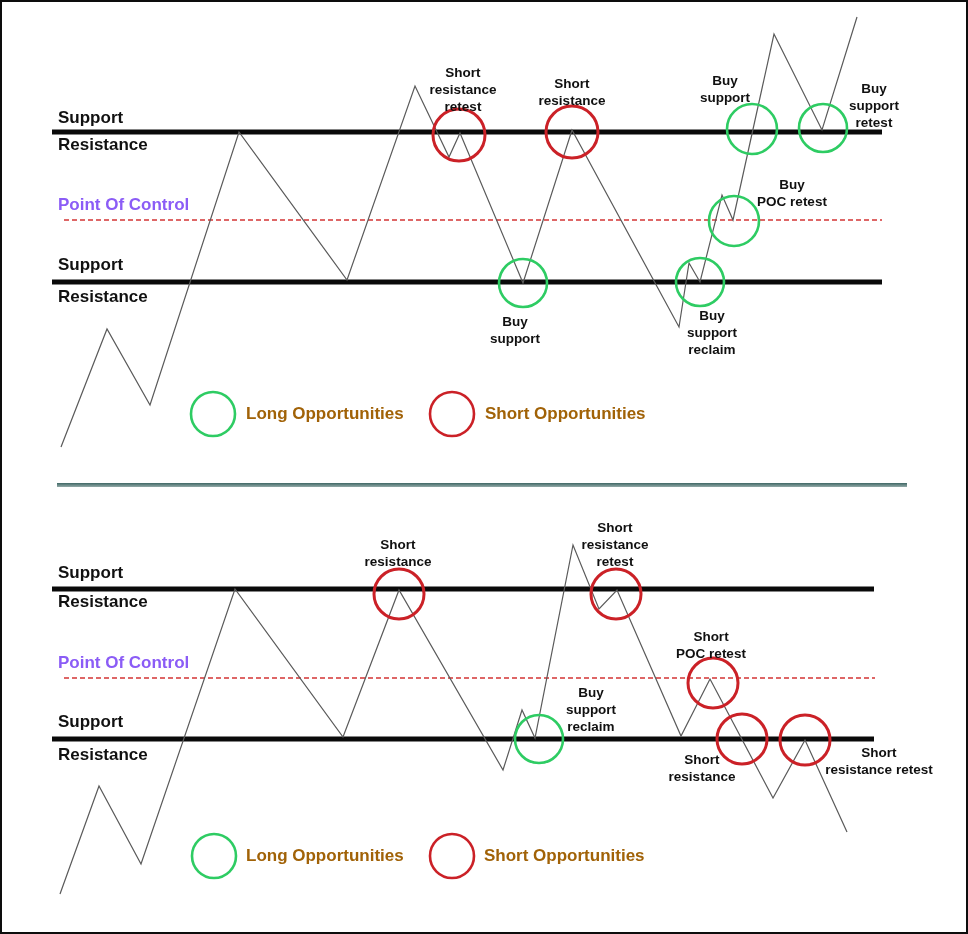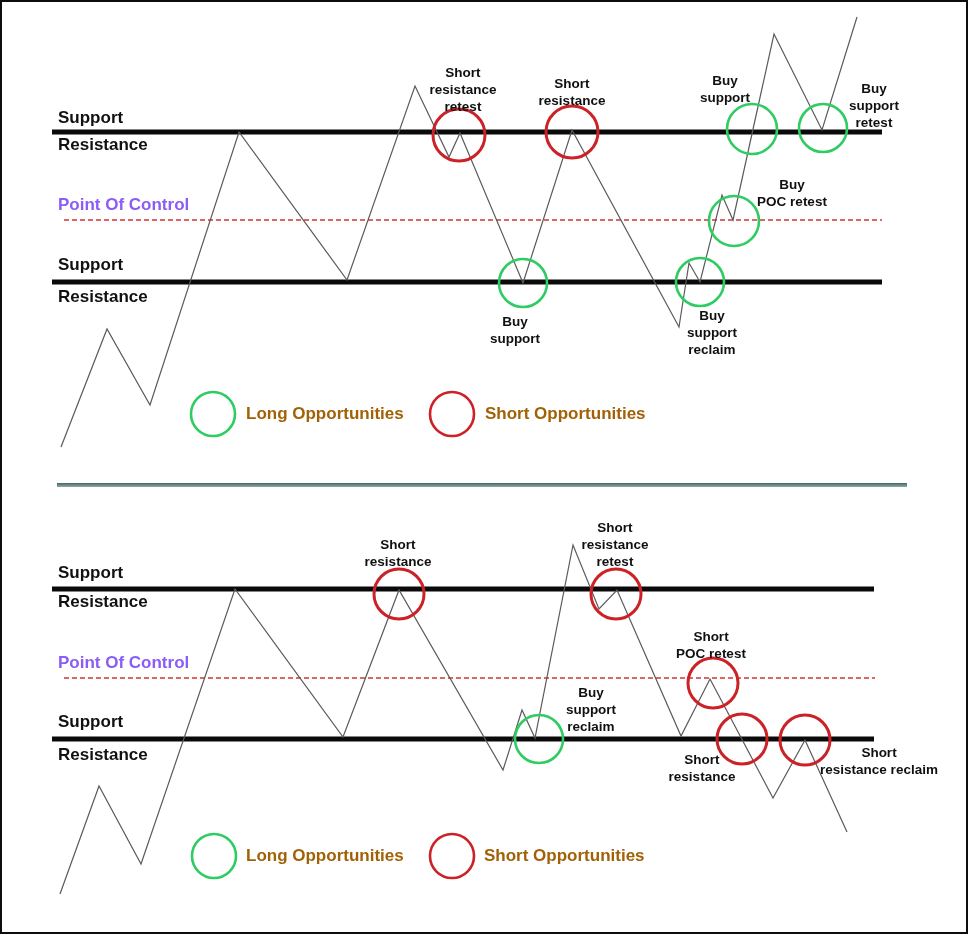--- a/index.html
+++ b/index.html
@@ -116,17 +116,17 @@
       <div>Buy</div>
       <div>support</div>
       <div>reclaim</div>
     </div>
     <div class="ann" style="left: 700px; top: 749px;">
       <div>Short</div>
       <div>resistance</div>
     </div>
     <div class="ann" style="left: 877px; top: 742px;">
       <div>Short</div>
-      <div>resistance reclaim</div>
+      <div>resistance retest</div>
     </div>
     <div class="legend-label" style="left: 244px; top: 854px;">Long Opportunities</div>
     <div class="legend-label" style="left: 482px; top: 854px;">Short Opportunities</div>
   </div>
 
 </body></html>

